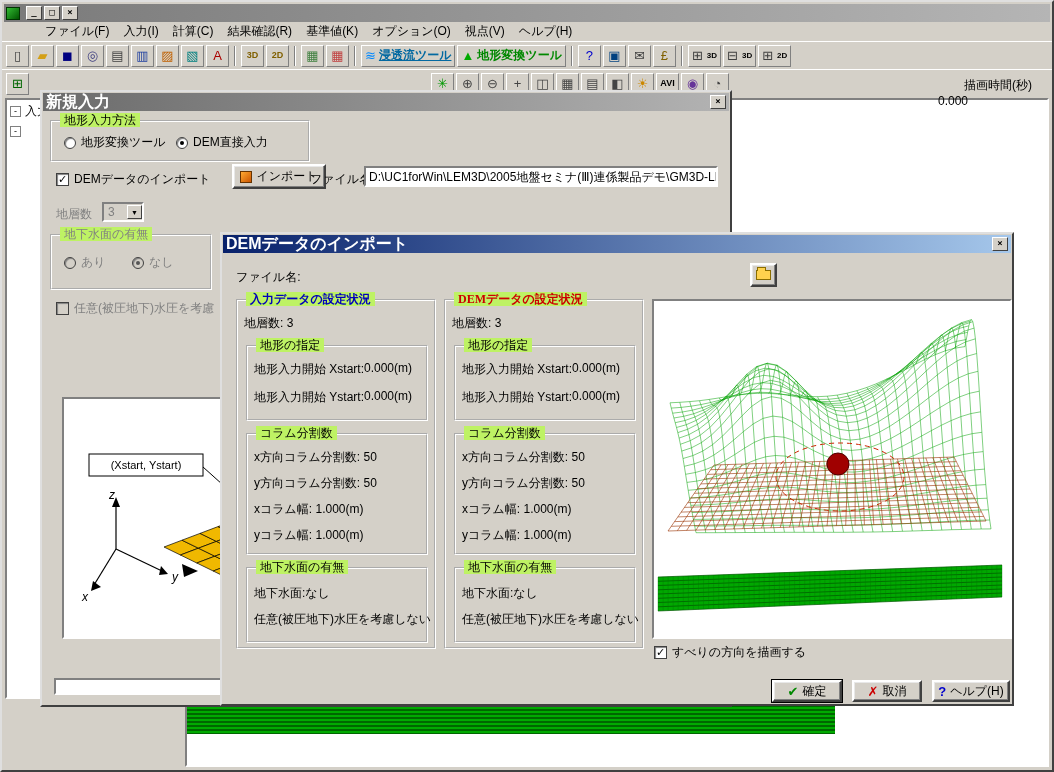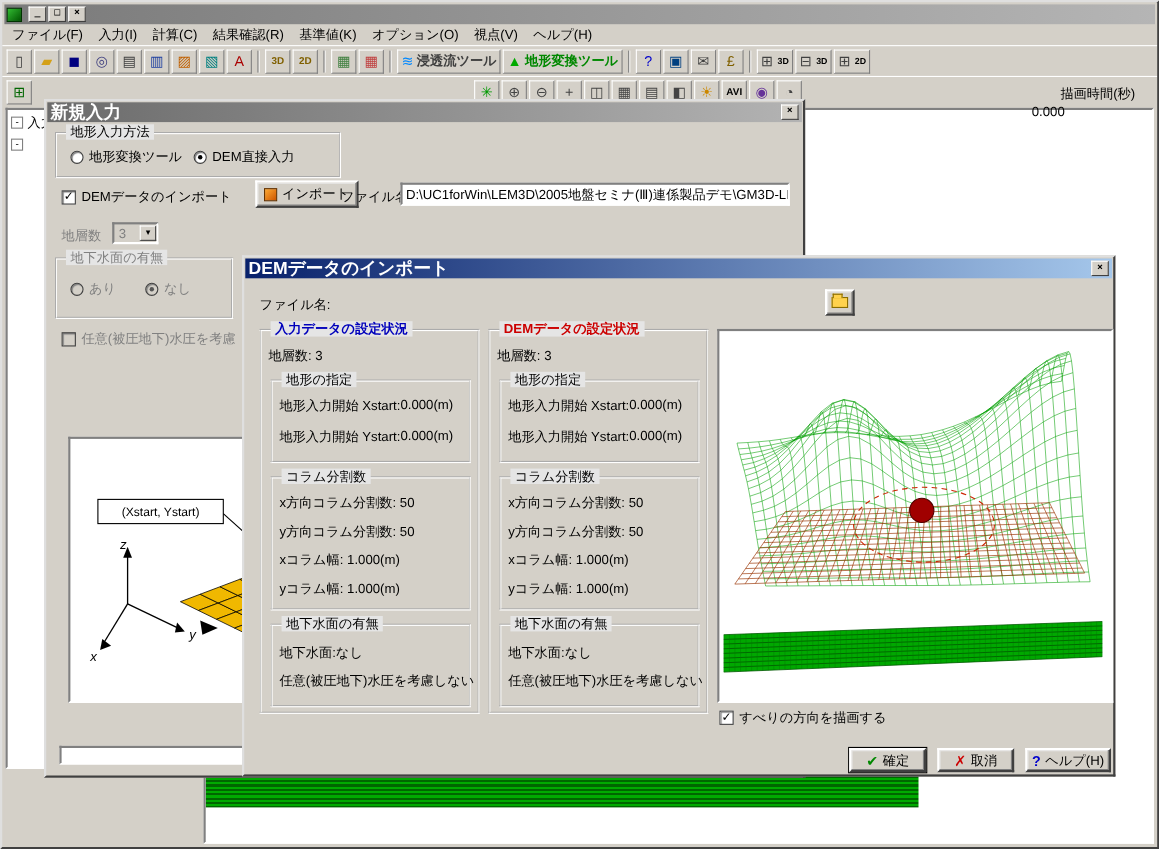--- a/index.html
+++ b/index.html
@@ -8,21 +8,21 @@
             border: 2px solid; border-color: #dfdfdf #404040 #404040 #dfdfdf;
             font-size: 12px; color: #000; overflow: hidden; }
 
   
   .titlebar { height: 18px; margin: 2px 2px 0 2px; padding: 0 2px; display: flex; align-items: center;
               background: linear-gradient(to right, #7a7a7a, #b5b5b5); }
   .titlebar-text { color: #fff; font-weight: bold; font-size: 12px; flex: 1; white-space: nowrap; overflow: hidden; }
   .app-icon { width: 14px; height: 13px; margin-right: 4px; background: linear-gradient(135deg,#33bb33,#005500); border: 1px solid #003300; }
   .winbtn { width: 16px; height: 14px; margin-left: 2px; background: #d4d0c8; border: 1px solid; border-color: #fff #404040 #404040 #fff;
             font-size: 9px; line-height: 11px; text-align: center; font-weight: bold; font-family: "DejaVu Sans Mono", monospace; }
-  .menubar { display: flex; align-items: center; height: 19px; padding: 0 2px; }
+  .menubar { display: flex; align-items: center; height: 19px; padding: 0 2px; margin-left: 34px; }
   .menu-item { padding: 2px 7px; white-space: nowrap; }
   .toolbar { display: flex; align-items: center; height: 28px; padding: 1px 3px; border-top: 1px solid #fff; position: relative; z-index: 3; }
   .tbtn { height: 22px; min-width: 23px; padding: 0 3px; margin: 0 1px; display: inline-flex; align-items: center; justify-content: center;
           gap: 3px; background: #d4d0c8; border: 1px solid; border-color: #fff #808080 #808080 #fff; font-size: 13px; }
   .tb-glyph { line-height: 1; }
   .tb-glyph.small { font-size: 9px; font-weight: bold; }
   .tb-tag { font-size: 8px; font-weight: bold; margin-left: 1px; }
   .tb-label { font-size: 12px; font-weight: bold; white-space: nowrap; }
   .tbsep { width: 0; height: 20px; border-left: 1px solid #808080; border-right: 1px solid #fff; margin: 0 4px; }
   .time-label { position: absolute; right: 20px; top: 7px; }
@@ -38,21 +38,21 @@
 
   
   .dialog { position: absolute; background: #d4d0c8; border: 2px solid; border-color: #dfdfdf #404040 #404040 #dfdfdf; }
   .dlg-title { height: 18px; margin: 1px; display: flex; align-items: center; padding: 0 3px; }
   .dlg-title-text { flex: 1; color: #fff; font-weight: bold; font-size: 16px; white-space: nowrap; }
   .inactive-title { background: linear-gradient(to right, #6b6b6b, #b3b3b3); }
   .active-title { background: linear-gradient(to right, #08216b, #a5c7eb); }
 
   .etched { border: 2px groove #ffffff; }
   .groupbox { position: absolute; }
-  .gb-label { position: absolute; top: -9px; left: 8px; background: #e5e5e5; padding: 0 4px; line-height: 14px; white-space: nowrap; }
+  .gb-label { position: absolute; top: -9px; left: 8px; background: #bef264; padding: 0 4px; line-height: 14px; white-space: nowrap; font-family: Liberation Serif, serif; }
   .sbox { position: absolute; left: 8px; width: 182px; border: 2px groove #ffffff; }
   .srow { position: absolute; left: 6px; right: 4px; display: flex; justify-content: flex-start; white-space: nowrap; font-size: 12px; }
 
   .ctl-row { position: absolute; display: flex; align-items: center; gap: 5px; white-space: nowrap; }
   .radio { width: 12px; height: 12px; border-radius: 50%; background: #fff; border: 1px solid #404040;
            box-shadow: inset 1px 1px 1px #808080; position: relative; flex: none; }
   .radio.checked::after { content: ""; position: absolute; left: 3px; top: 3px; width: 4px; height: 4px; border-radius: 50%; background: #000; }
   .radio.disabled { background: #d4d0c8; }
   .radio.disabled.checked::after { background: #555; }
   .checkbox { width: 13px; height: 13px; background: #fff; border: 1px solid #404040; box-shadow: inset 1px 1px 1px #808080;
@@ -137,21 +137,21 @@
       <div class="tbsep"></div>
       <div class="tbtn">
         <span class="tb-glyph" style="color: rgb(64, 128, 64);">▦</span>
       </div>
       <div class="tbtn">
         <span class="tb-glyph" style="color: rgb(192, 64, 64);">▦</span>
       </div>
       <div class="tbsep"></div>
       <div class="tbtn">
         <span class="tb-glyph" style="color: rgb(0, 136, 255);">≋</span>
-        <span class="tb-label" style="color: #404040;">浸透流ツール</span>
+        <span class="tb-label" style="color: #0369a1; text-decoration: underline;">浸透流ツール</span>
       </div>
       <div class="tbtn">
         <span class="tb-glyph" style="color: rgb(0, 170, 0);">▲</span>
         <span class="tb-label" style="color: rgb(0, 136, 0);">地形変換ツール</span>
       </div>
       <div class="tbsep"></div>
       <div class="tbtn">
         <span class="tb-glyph" style="color: rgb(0, 0, 204);">?</span>
       </div>
       <div class="tbtn">

